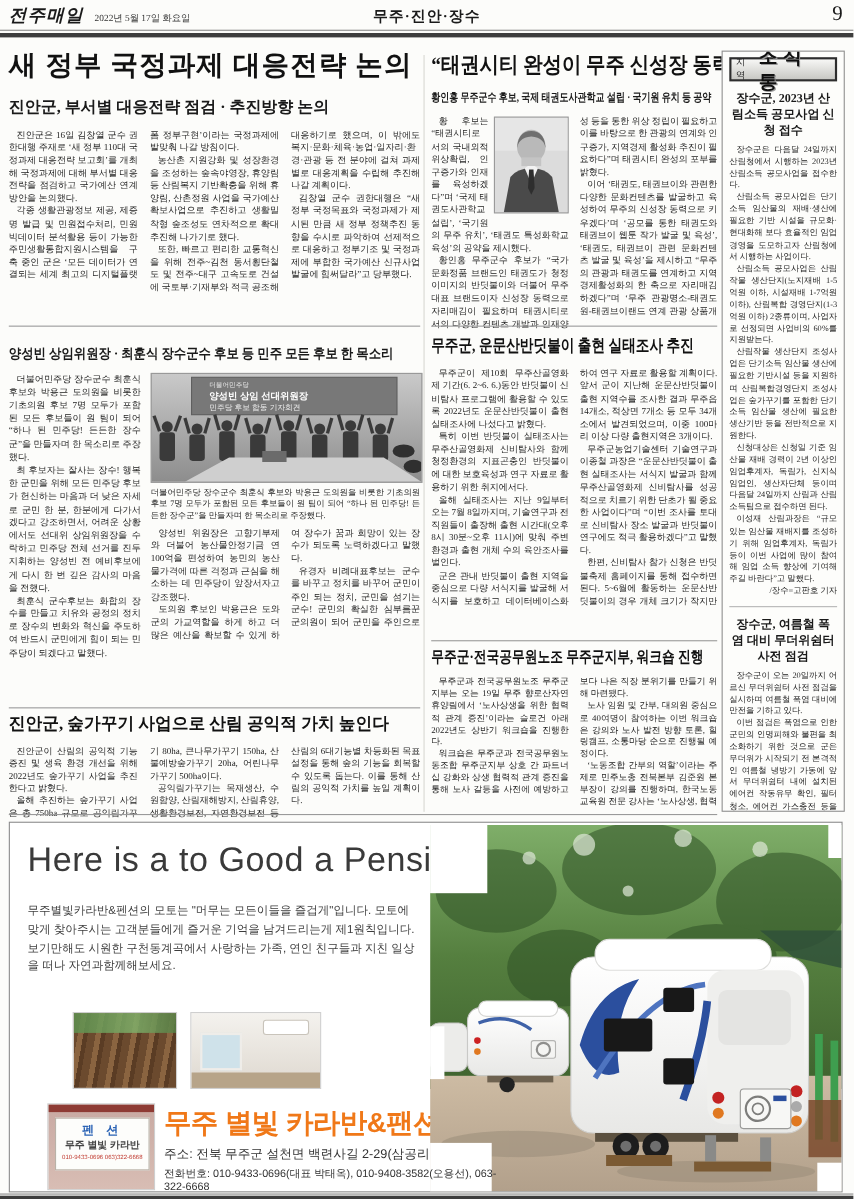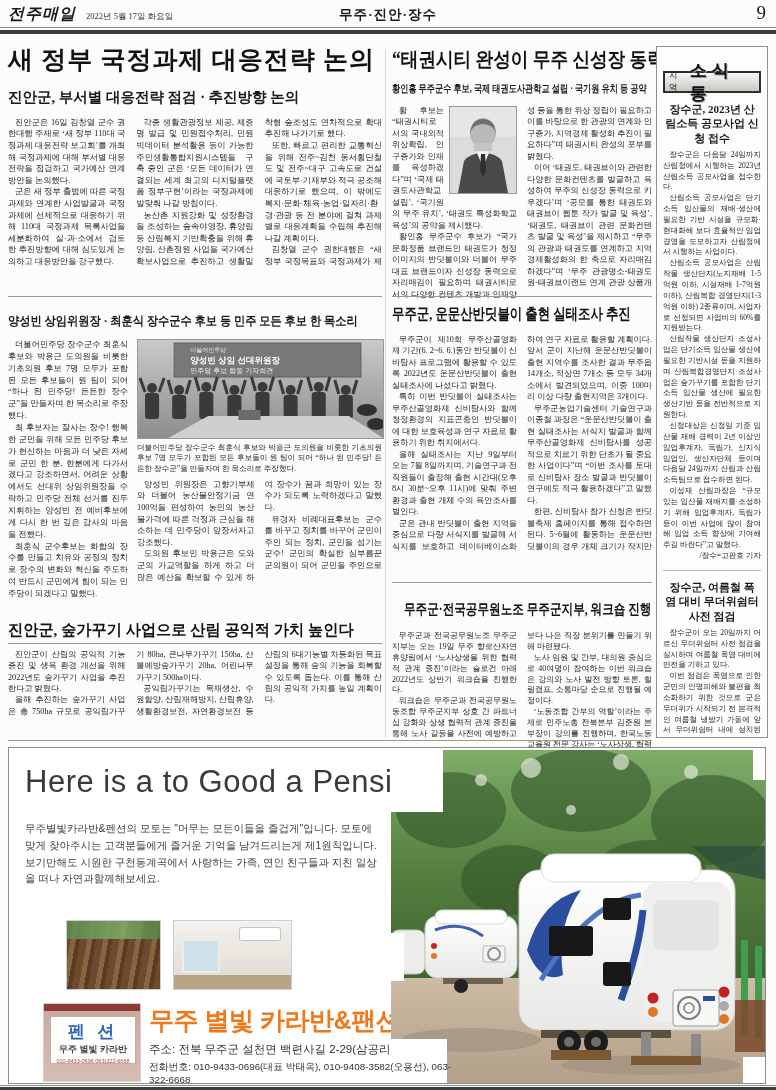--- a/index.html
+++ b/index.html
@@ -52,29 +52,29 @@
   .a4{position:absolute;left:392px;top:304px;width:260px;}
   .a4 .headline{font-size:15.5px;}
   .a4 .cols{margin-top:9px;height:222px;overflow:hidden;column-count:2;column-gap:10px;
             font-size:8.2px;line-height:1.40;}
   
   .a5{position:absolute;left:392px;top:588px;width:260px;}
   .a5 .headline{font-size:14.5px;}
   .a5 .cols{margin-top:8px;height:122px;overflow:hidden;column-count:2;column-gap:10px;
             font-size:8px;line-height:1.36;}
   
-  .a6{position:absolute;left:8px;top:620px;width:374px;font-family:Liberation Serif, serif;}
+  .a6{position:absolute;left:8px;top:648px;width:374px;font-family:Liberation Serif, serif;}
   .a6 .headline{font-size:15.5px;}
   .a6 .cols{margin-top:8px;height:70px;overflow:hidden;column-count:3;column-gap:11px;
             font-size:8.2px;line-height:1.38;}
   
   .sidebar{position:absolute;left:656px;top:46px;width:112px;height:692px;border:1px solid #8f8f8f;
            background:#fdfdfb;box-sizing:border-box;padding:5px 6px;overflow:hidden;}
   .sb-band{display:flex;align-items:center;gap:4px;border:2px solid #2e2e2e;
-           background:linear-gradient(180deg,#f7f7f5,#c8c8c4);padding:2px 4px;height:22px;box-sizing:border-box;margin-top:19px;}
+           background:linear-gradient(180deg,#f7f7f5,#c8c8c4);padding:2px 4px;height:22px;box-sizing:border-box;}
   .sb-label{font-size:8.5px;color:#222;}
   .sb-title{font-size:17px;font-weight:900;letter-spacing:5px;color:#101010;text-shadow:1px 1px 0 #9a9a9a;}
   .sb-item-title{margin:9px 2px 5px;font-size:11px;font-weight:800;line-height:1.3;text-align:center;}
   .sb-item-body{font-size:7.6px;line-height:1.43;text-align:justify;}
   .sb-sep{border-top:1px solid #b5b5b5;margin:8px 0 0;}
   
   .ad{position:absolute;left:8px;top:747px;width:758px;height:337px;border:1px solid #8c8c8c;
       background:#ffffff;box-sizing:border-box;font-family:"Liberation Sans","DejaVu Sans",sans-serif;}
   .ad-head{position:absolute;left:16px;top:16px;font-size:31px;font-weight:300;color:#3a3a3a;letter-spacing:.5px;}
   .ad-body{position:absolute;left:16px;top:72px;width:352px;font-size:10.5px;line-height:1.6;color:#3c3c3c;}
@@ -84,21 +84,21 @@
   .ad-ph1 .green{position:absolute;left:0;top:0;width:100%;height:18px;
           background:linear-gradient(90deg,#5d8f4e,#7fae69 60%,#567f45);opacity:.85;}
   .ad-ph2{left:164px;top:172px;width:117px;height:68px;background:linear-gradient(180deg,#f4f2ee,#ded8cf);}
   .ad-ph2 .win{position:absolute;left:8px;top:18px;width:34px;height:30px;background:#cfe2ea;border:2px solid #efede9;}
   .ad-ph2 .ac{position:absolute;right:10px;top:6px;width:40px;height:12px;background:#fff;border:1px solid #c9c4bb;border-radius:3px;}
   .ad-ph2 .floor{position:absolute;left:0;bottom:0;width:100%;height:14px;background:#b7a489;}
   .ad-logo{left:34px;top:255px;width:96px;height:77px;background:linear-gradient(180deg,#c8a9a2,#d8bdb4);}
   .ad-logo .roof{position:absolute;left:0;top:0;width:100%;height:7px;background:#8e3b34;}
   .ad-logo .sign{position:absolute;left:6px;top:12px;width:84px;height:46px;background:#fdfdfb;border:1px solid #b9b2a8;
                  text-align:center;}
-  .ad-logo .s1{font-size:17px;font-weight:800;color:#2b63b5;letter-spacing:4px;margin-top:3px;}
+  .ad-logo .s1{font-size:11px;font-weight:800;color:#2b63b5;letter-spacing:4px;margin-top:3px;}
   .ad-logo .s2{font-size:9px;font-weight:800;color:#444;}
   .ad-logo .s3{font-size:5.5px;color:#c03a30;margin-top:2px;}
   .ad-brand{position:absolute;left:140px;top:256px;font-size:25px;font-weight:800;color:#f07818;letter-spacing:-.5px;}
   .ad-addr{position:absolute;left:140px;top:294px;font-size:11.5px;color:#333;}
   .ad-phone{position:absolute;left:140px;top:313px;width:310px;font-size:9.8px;color:#333;z-index:6;}
   .ad-photo{position:absolute;left:382px;top:2px;width:374px;height:333px;}
   .notch{position:absolute;background:#ffffff;z-index:4;}
   .n1{left:0;top:0;width:52px;height:62px;}
   .n2{left:0;top:183px;width:13px;height:48px;}
   .n3{left:0;bottom:0;width:56px;height:44px;}
@@ -115,21 +115,20 @@
   <span class="mh-page">9</span>
 </header>
 <div class="rule-thin"></div>
 <div class="rule-thick"></div>
 
 <section class="a1">
   <h1 class="headline" style="margin:0;">새 정부 국정과제 대응전략 논의</h1>
   <div class="subhead">진안군, 부서별 대응전략 점검 · 추진방향 논의</div>
   <div class="cols body-text">
       <p>진안군은 16일 김창열 군수 권한대행 주재로 ‘새 정부 110대 국정과제 대응전략 보고회’를 개최해 국정과제에 대해 부서별 대응전략을 점검하고 국가예산 연계방안을 논의했다.</p>
-      <p>군은 새 정부 출범에 따른 국정과제와 연계한 사업발굴과 국정과제에 선제적으로 대응하기 위해 110대 국정과제 목록사업을 세분화하여 실·과·소에서 검토한 추진방향에 대해 심도있게 논의하고 대응방안을 강구했다.</p>
       <p>각종 생활관광정보 제공, 제증명 발급 및 민원접수처리, 민원 빅데이터 분석활용 등이 가능한 주민생활통합지원시스템을 구축 중인 군은 ‘모든 데이터가 연결되는 세계 최고의 디지털플랫폼 정부구현’이라는 국정과제에 발맞춰 나갈 방침이다.</p>
       <p>농산촌 지원강화 및 성장환경을 조성하는 숲속야영장, 휴양림 등 산림복지 기반확충을 위해 휴양림, 산촌정원 사업을 국가예산 확보사업으로 추진하고 생활밀착형 숲조성도 연차적으로 확대 추진해 나가기로 했다.</p>
       <p>또한, 빠르고 편리한 교통혁신을 위해 전주~김천 동서횡단철도 및 전주~대구 고속도로 건설에 국토부·기재부와 적극 공조해 대응하기로 했으며, 이 밖에도 복지·문화·체육·농업·일자리·환경·관광 등 전 분야에 걸쳐 과제별로 대응계획을 수립해 추진해 나갈 계획이다.</p>
       <p>김창열 군수 권한대행은 “새 정부 국정목표와 국정과제가 제시된 만큼 새 정부 정책추진 동향을 수시로 파악하여 선제적으로 대응하고 정부기조 및 국정과제에 부합한 국가예산 신규사업 발굴에 힘써달라”고 당부했다.</p>
     </div>
 </section>
 
 <section class="a2">
   <h2 class="headline" style="margin:0;">
     <span class="squeeze sq88">“태권시티 완성이 무주 신성장 동력”</span>
@@ -247,21 +246,21 @@
       <p>올해 실태조사는 지난 9일부터 오는 7월 8일까지며, 기술연구과 전 직원들이 출장해 출현 시간대(오후 8시 30분~오후 11시)에 맞춰 주변 환경과 출현 개체 수의 육안조사를 벌인다.</p>
       <p>군은 관내 반딧불이 출현 지역을 중심으로 다량 서식지를 발굴해 서식지를 보호하고 데이터베이스화하여 연구 자료로 활용할 계획이다. 앞서 군이 지난해 운문산반딧불이 출현 지역수를 조사한 결과 무주읍 14개소, 적상면 7개소 등 모두 34개소에서 발견되었으며, 이중 100마리 이상 다량 출현지역은 3개이다.</p>
       <p>무주군농업기술센터 기술연구과 이종철 과장은 “운문산반딧불이 출현 실태조사는 서식지 발굴과 함께 무주산골영화제 신비탐사를 성공적으로 치르기 위한 단초가 될 중요한 사업이다”며 “이번 조사를 토대로 신비탐사 장소 발굴과 반딧불이 연구에도 적극 활용하겠다”고 말했다.</p>
       <p>한편, 신비탐사 참가 신청은 반딧불축제 홈페이지를 통해 접수하면 된다. 5~6월에 활동하는 운문산반딧불이의 경우 개체 크기가 작지만 발광력이 좋아 신비탐사의 활용가치가 높다.</p>
     </div>
 </section>
 
 <div class="hr" style="left:392px;top:582px;width:260px;"></div>
 
 <section class="a5">
-  <h2 class="headline" style="margin:12px;">
+  <h2 class="headline" style="margin:0;">
     <span class="squeeze sq80">무주군·전국공무원노조 무주군지부, 워크숍 진행</span>
   </h2>
   <div class="cols body-text">
       <p>무주군과 전국공무원노조 무주군지부는 오는 19일 무주 향로산자연휴양림에서 ‘노사상생을 위한 협력적 관계 증진’이라는 슬로건 아래 2022년도 상반기 워크숍을 진행한다.</p>
       <p>워크숍은 무주군과 전국공무원노동조합 무주군지부 상호 간 파트너십 강화와 상생 협력적 관계 증진을 통해 노사 갈등을 사전에 예방하고 보다 나은 직장 분위기를 만들기 위해 마련됐다.</p>
       <p>노사 임원 및 간부, 대의원 중심으로 40여명이 참여하는 이번 워크숍은 강의와 노사 발전 방향 토론, 힐링캠프, 소통마당 순으로 진행될 예정이다.</p>
       <p>‘노동조합 간부의 역할’이라는 주제로 민주노총 전북본부 김준원 본부장이 강의를 진행하며, 한국노동교육원 전문 강사는 ‘노사상생, 협력적 관계, 선진화 방안’이라는 주제로 강의를 진행할 예정이다.</p>
     </div>
 </section>
 

